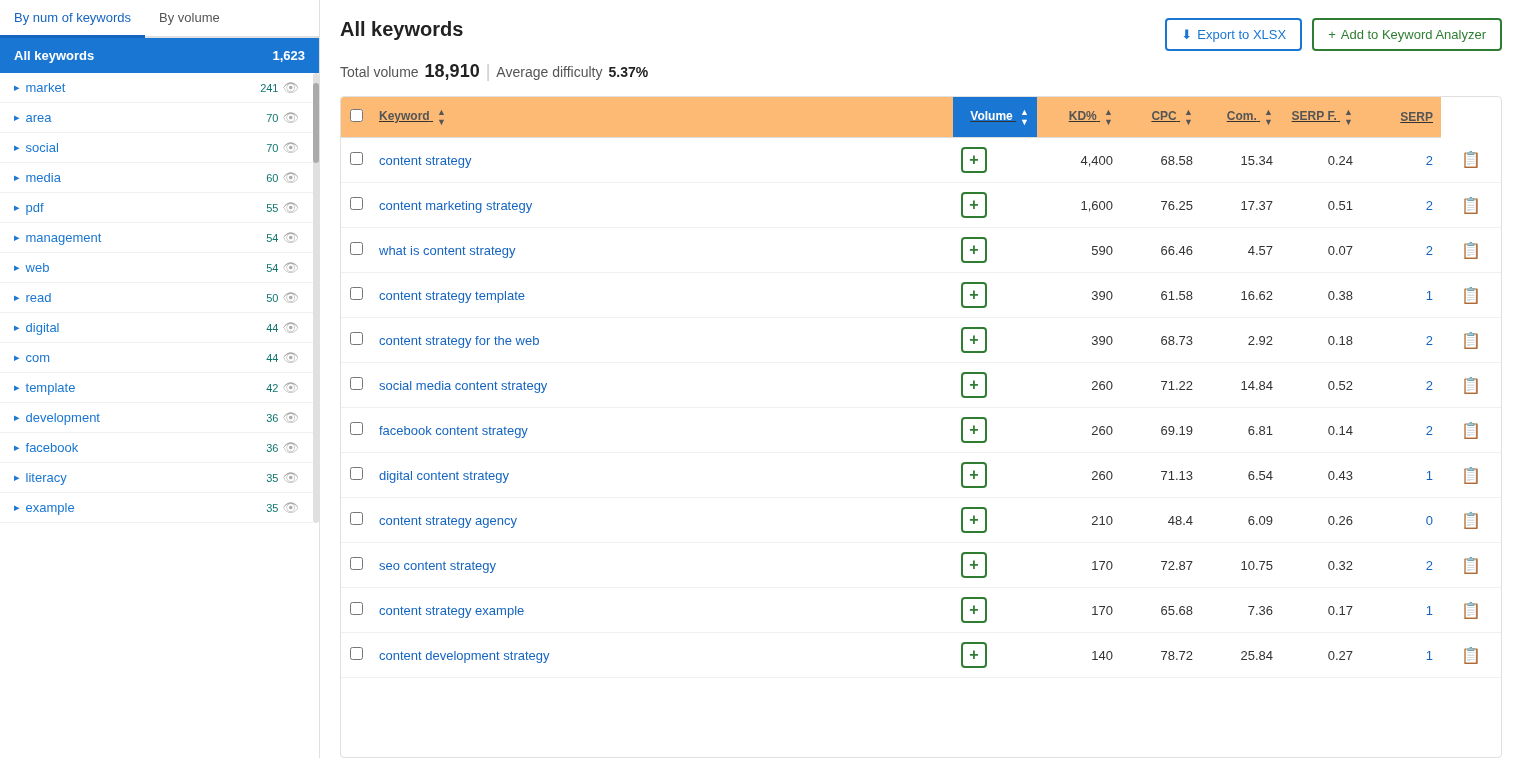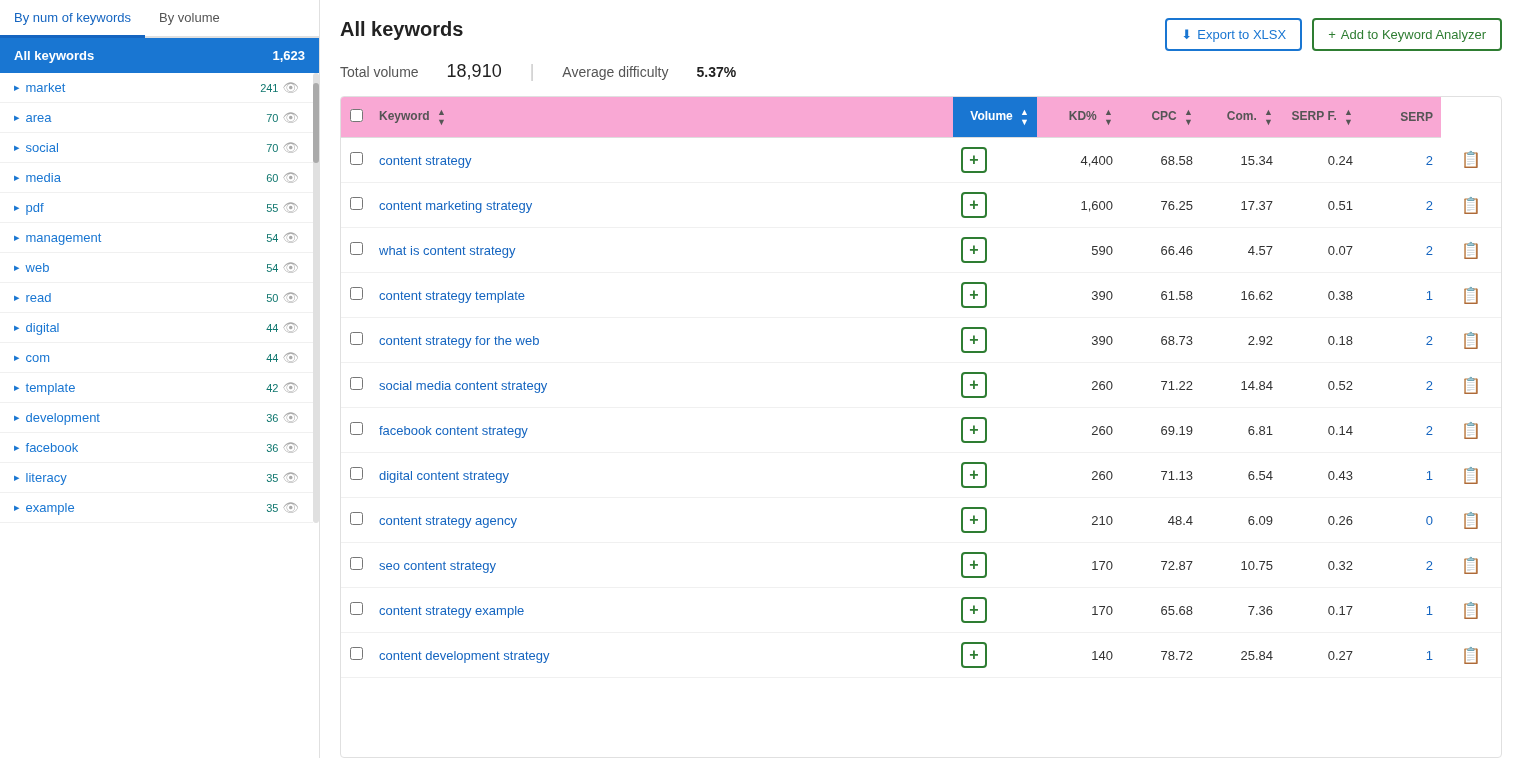--- a/index.html
+++ b/index.html
@@ -21,29 +21,29 @@
     .scrollbar-track { width: 6px; background: #e0e0e0; border-radius: 3px; position: relative; }
     .scrollbar-thumb { width: 6px; height: 80px; background: #aaa; border-radius: 3px; position: absolute; top: 10px; }
 
     
     .main { flex: 1; display: flex; flex-direction: column; overflow: hidden; padding: 18px 20px 0 20px; }
     .main-header { display: flex; justify-content: space-between; align-items: flex-start; margin-bottom: 10px; }
     .main-title { font-size: 20px; font-weight: 600; color: #222; }
     .header-actions { display: flex; gap: 10px; }
     .btn-export { border: 2px solid #1976d2; color: #1976d2; background: #fff; padding: 7px 14px; border-radius: 4px; cursor: pointer; font-size: 13px; font-weight: 500; display: flex; align-items: center; gap: 5px; }
     .btn-add { border: 2px solid #2e7d32; color: #2e7d32; background: #fff; padding: 7px 14px; border-radius: 4px; cursor: pointer; font-size: 13px; font-weight: 500; display: flex; align-items: center; gap: 5px; }
-    .stats-row { display: flex; align-items: center; gap: 28px; margin-bottom: 14px; font-size: 14px; color: #555; }
-    .stats-row .stat-val { font-size: 18px; font-weight: 400; color: #222; }
+    .stats-row { display: flex; align-items: center; gap: 6px; margin-bottom: 14px; font-size: 14px; color: #555; }
+    .stats-row .stat-val { font-size: 18px; font-weight: 700; color: #222; }
     .stats-row .divider { color: #ccc; font-size: 18px; }
     .stats-row .avg-val { font-weight: 700; color: #222; }
 
     
     .table-wrap { flex: 1; overflow-y: auto; border: 1px solid #e0e0e0; border-radius: 4px; }
     table { width: 100%; border-collapse: collapse; }
-    thead tr { background: #f9a8d4; }
+    thead tr { background: #fdba74; text-decoration: underline; }
     th { padding: 10px 8px; font-size: 12px; font-weight: 600; color: #555; border-bottom: 1px solid #ddd; text-align: left; white-space: nowrap; }
     th.sortable { cursor: pointer; }
     th.active-sort { background: #1976d2; color: #fff; }
     th .sort-arrows { display: inline-flex; flex-direction: column; margin-left: 4px; font-size: 9px; vertical-align: middle; }
     td { padding: 9px 8px; border-bottom: 1px solid #f0f0f0; vertical-align: middle; font-size: 13px; }
     .checkbox-cell { width: 30px; text-align: center; }
     .keyword-link { color: #1565c0; text-decoration: none; font-size: 13px; }
     .add-btn { border: 2px solid #2e7d32; color: #2e7d32; background: #fff; width: 26px; height: 26px; border-radius: 4px; cursor: pointer; font-size: 16px; font-weight: 700; display: flex; align-items: center; justify-content: center; }
     .num-cell { text-align: right; color: #333; }
     .serp-link { color: #1565c0; text-decoration: none; }

